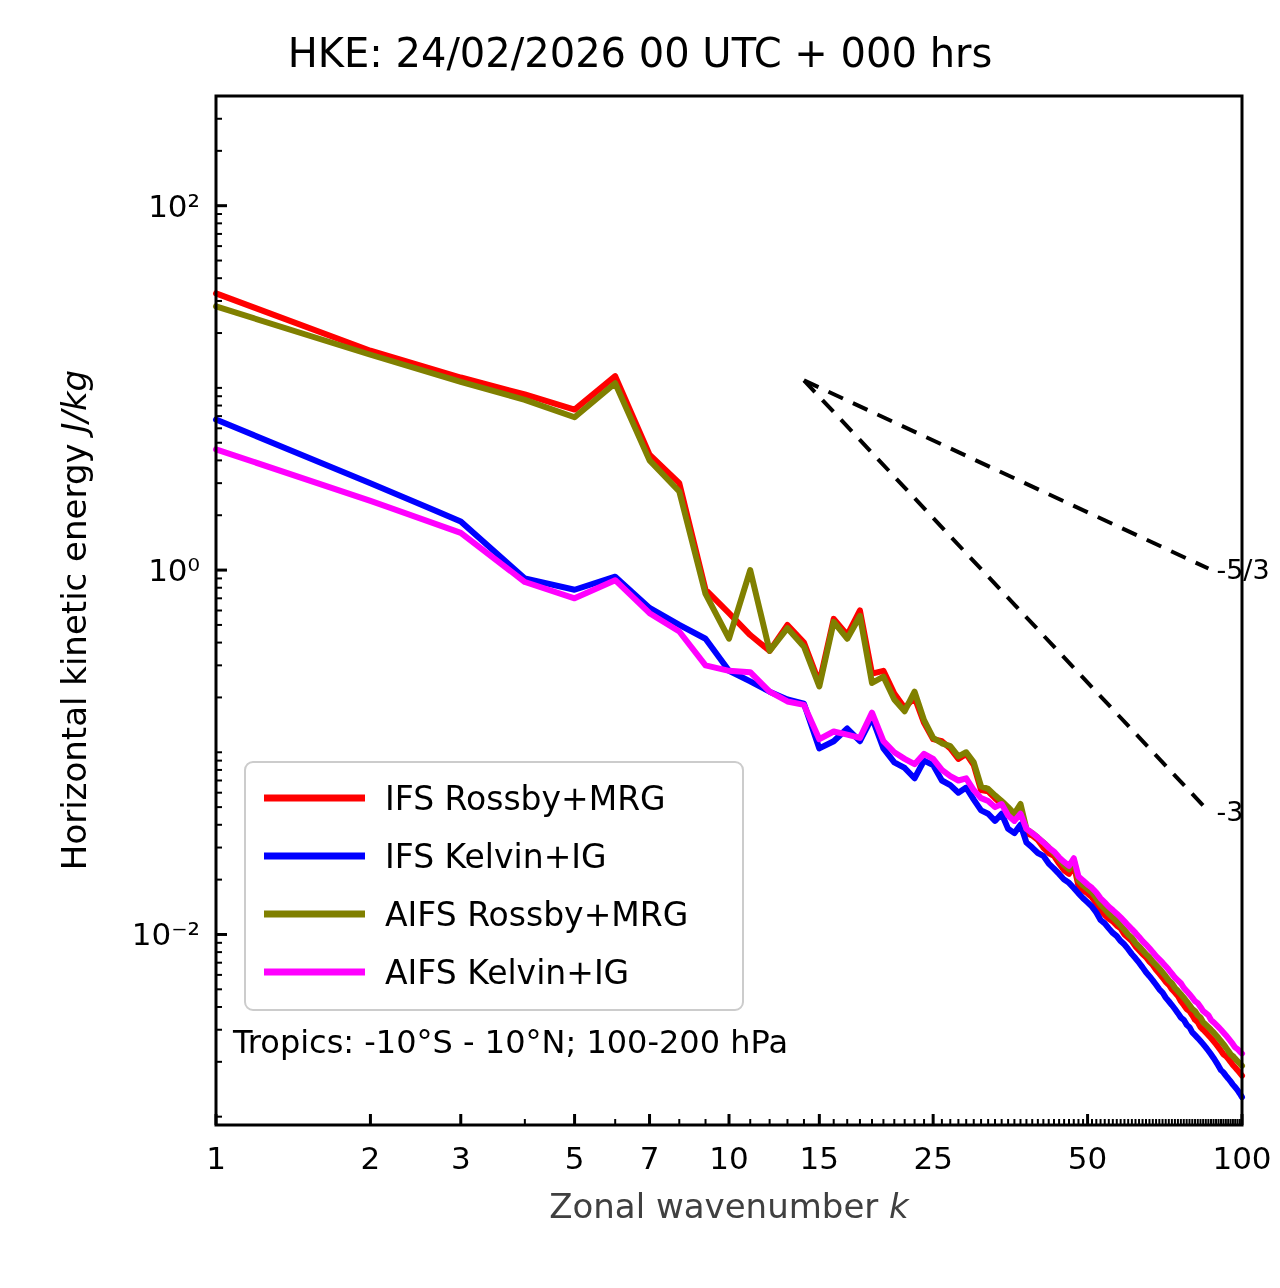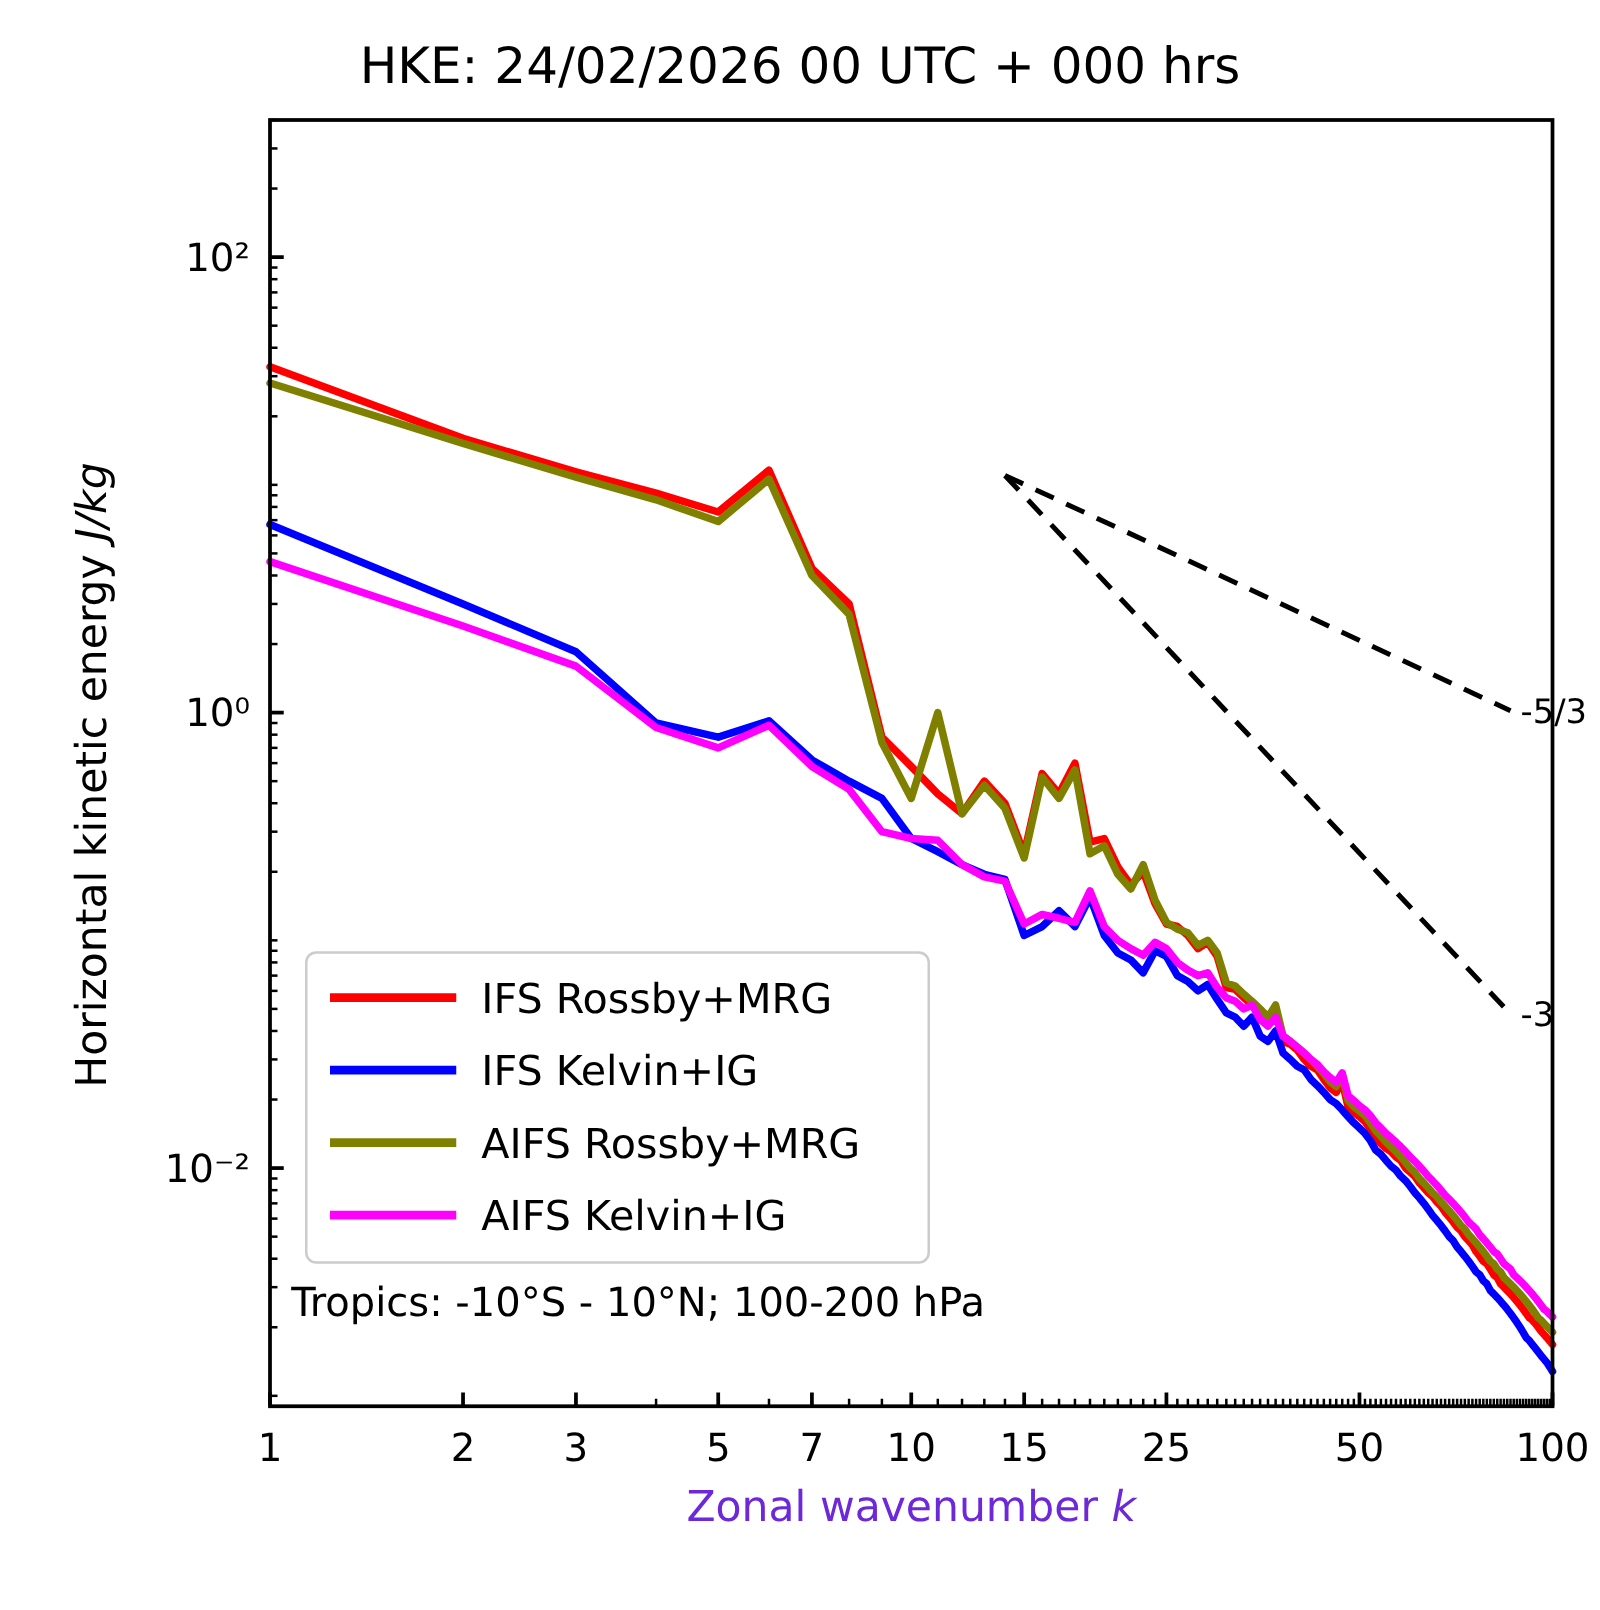--- a/index.html
+++ b/index.html
@@ -38,21 +38,21 @@
     white-space: nowrap;
   }
   #ylabel .unit { font-style: italic; }
   #xlabel {
     position: absolute;
     left: 216px;
     top: 1186px;
     width: 1026px;
     text-align: center;
     font-size: 34px;
-    color: #6d28d9;
+    color: #404040;
   }
   #xlabel .sym { font-style: italic; }
   svg#plot {
     position: absolute;
     left: 0;
     top: 0;
   }
   .tick-label {
     font-family: "DejaVu Sans", sans-serif;
     font-size: 31px;

